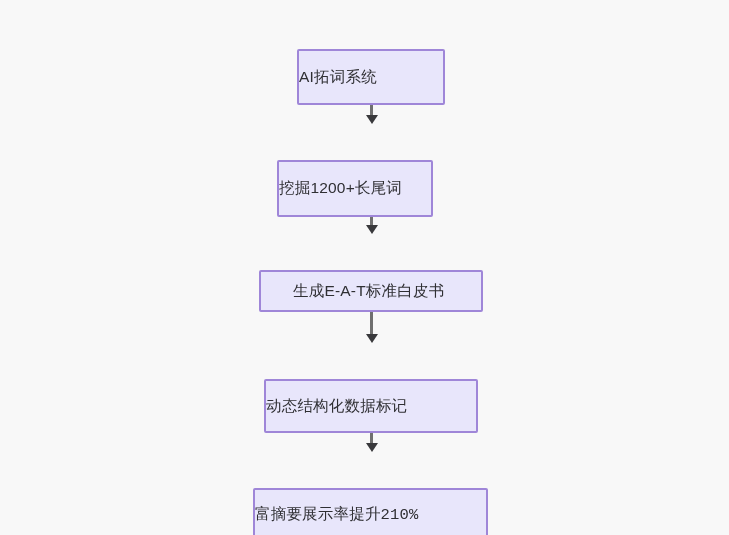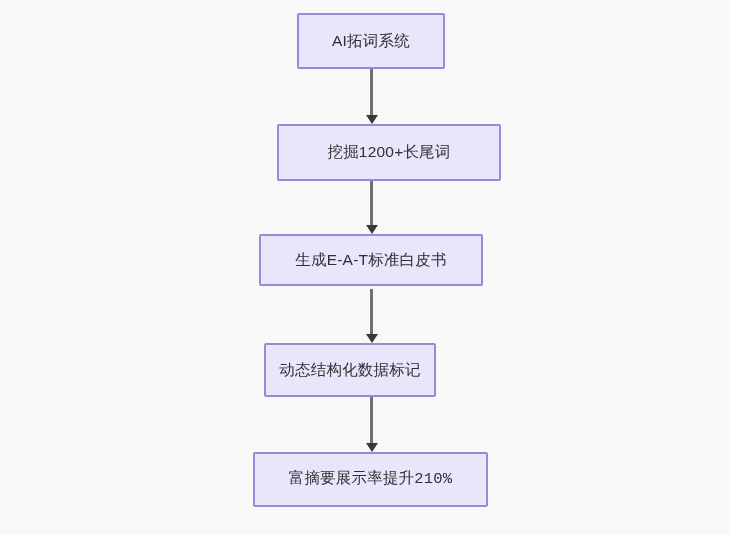--- a/index.html
+++ b/index.html
@@ -20,26 +20,27 @@
     background: #f8f8f8;
   }
   .flow-node {
     position: absolute;
     box-sizing: border-box;
     background: #e8e6fb;
     border: 2px solid #9f86d8;
     border-radius: 2px;
     display: flex;
     align-items: center;
-    justify-content: center;
+    justify-content: flex-start;
     color: #2f2f33;
     font-size: 15.5px;
     line-height: 1.2;
     letter-spacing: 0.2px;
     white-space: nowrap;
+    margin-top: 36px;
   }
   .node-label {
     display: block;
     text-align: center;
   }
   .flow-edge {
     position: absolute;
   }
   .edge-line {
     position: absolute;
@@ -80,29 +81,29 @@
 
   <div class="flow-edge" style="left:370px; top:397px; height:55px;">
     <div class="edge-line" style="height:47px;"></div>
     <div class="edge-arrow" style="top:46px;"></div>
   </div>
 
   <div class="flow-node" style="left:297px; top:13px; width:148px; height:56px;">
     <span class="node-label">AI拓词系统</span>
   </div>
 
-  <div class="flow-node" style="left:277px; top:124px; width:224px; height:57px;">
+  <div class="flow-node" style="left:277px; top:124px; width:156px; height:57px;">
     <span class="node-label">挖掘1200+长尾词</span>
   </div>
 
-  <div class="flow-node" style="left:259px; top:234px; width:224px; height:52px;">
+  <div class="flow-node" style="left:259px; top:234px; width:224px; height:42px;padding-left:32px;">
     <span class="node-label">生成E-A-T标准白皮书</span>
   </div>
 
-  <div class="flow-node" style="left:264px; top:343px; width:172px; height:54px;">
+  <div class="flow-node" style="left:264px; top:343px; width:214px; height:54px;">
     <span class="node-label">动态结构化数据标记</span>
   </div>
 
   <div class="flow-node" style="left:253px; top:452px; width:235px; height:55px;font-family:Liberation Mono, monospace;">
     <span class="node-label">富摘要展示率提升210%</span>
   </div>
 
 </div>
 
 </body></html>

